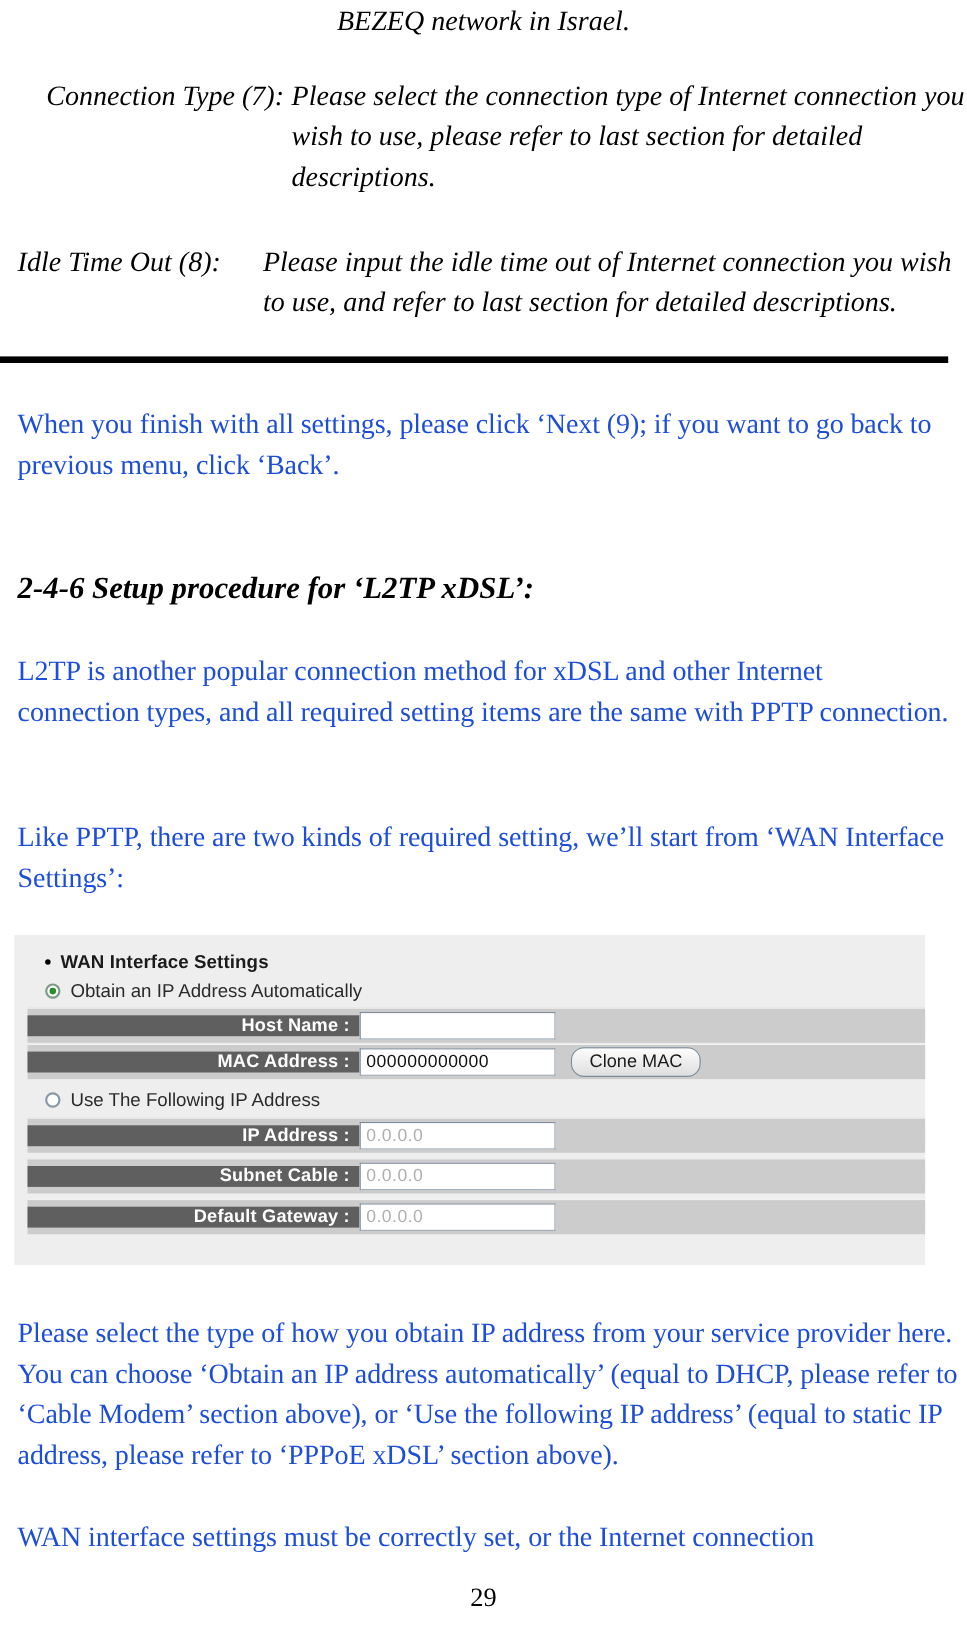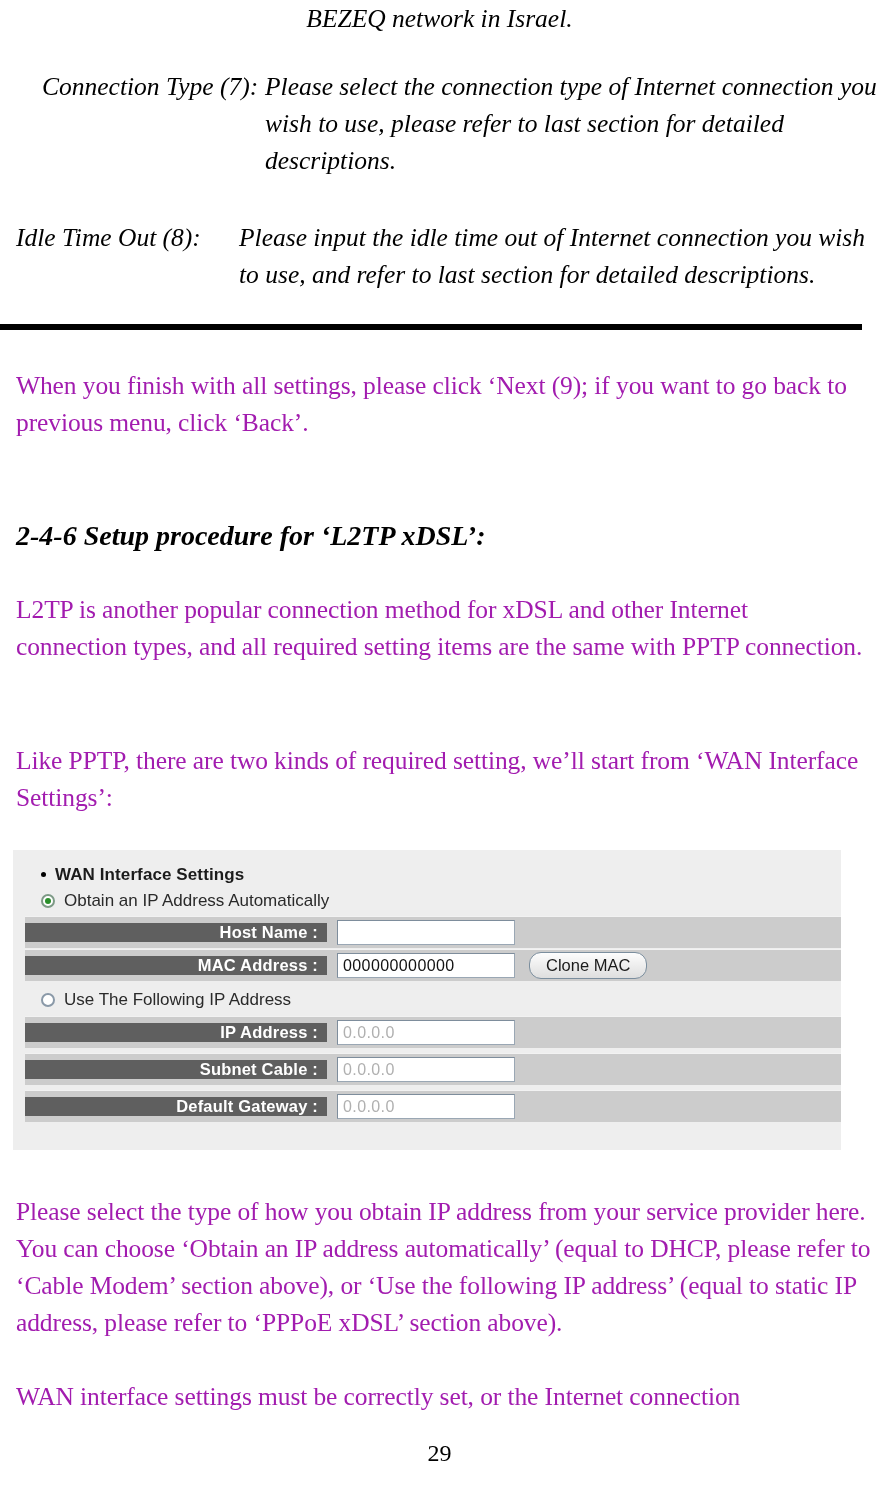--- a/index.html
+++ b/index.html
@@ -20,21 +20,21 @@
   .page {
     position: relative;
     width: 879px;
     height: 1486px;
   }
 
   .para {
     position: absolute;
     font-size: 25.5px;
     line-height: 37px;
-    color: #a21caf;
+    color: #1d4ed8;
     letter-spacing: -0.1px;
   }
 
   
   .deflist {
     position: absolute;
     left: 0;
     width: 879px;
   }
   .defrow {
@@ -182,21 +182,20 @@
     align-items: center;
     justify-content: flex-end;
     padding-right: 9px;
     box-sizing: border-box;
     letter-spacing: 0.2px;
   }
   .row-field {
     flex: 1 1 auto;
     display: flex;
     align-items: center;
-    padding-left: 10px;
     background: #cccccc;
   }
   .inp {
     width: 178px;
     height: 25px;
     background: #ffffff;
     border: 1px solid #9aa7b4;
     border-top-color: #7e8d9c;
     border-left-color: #7e8d9c;
     box-sizing: border-box;

